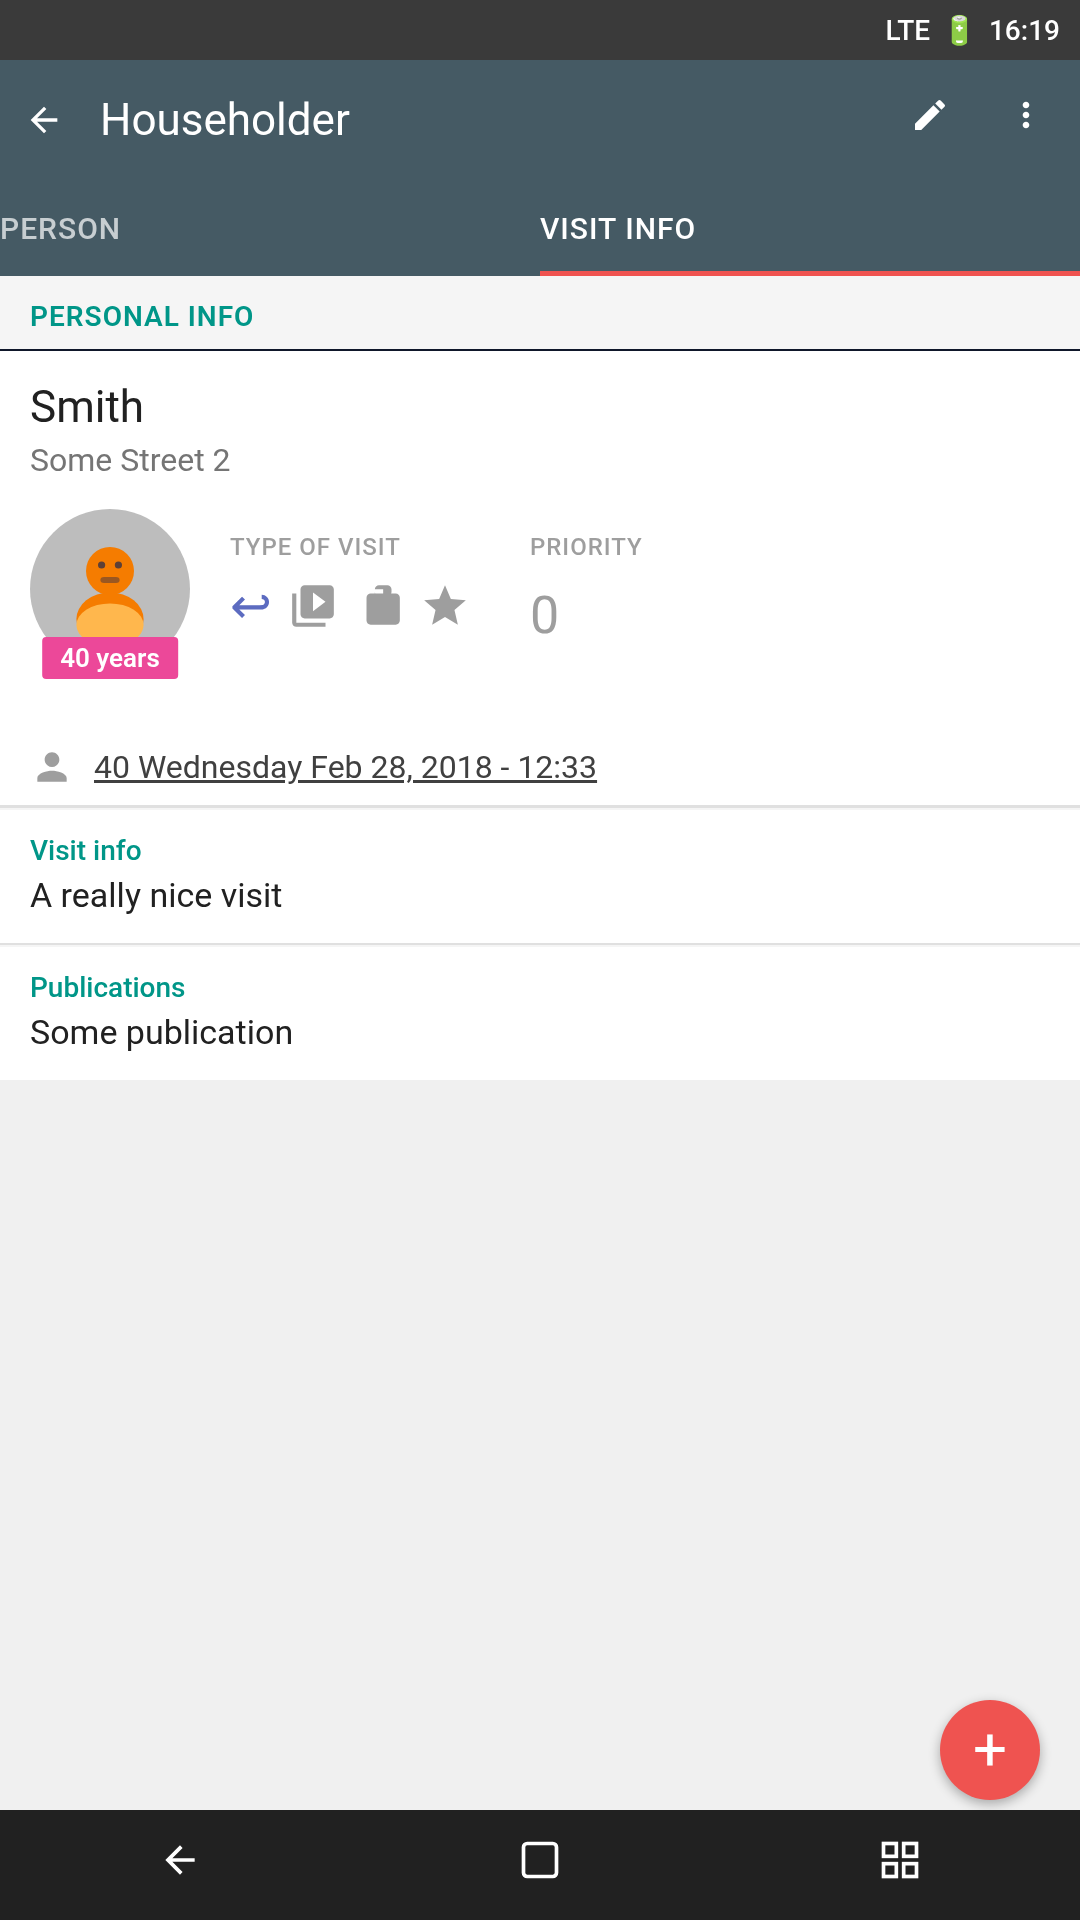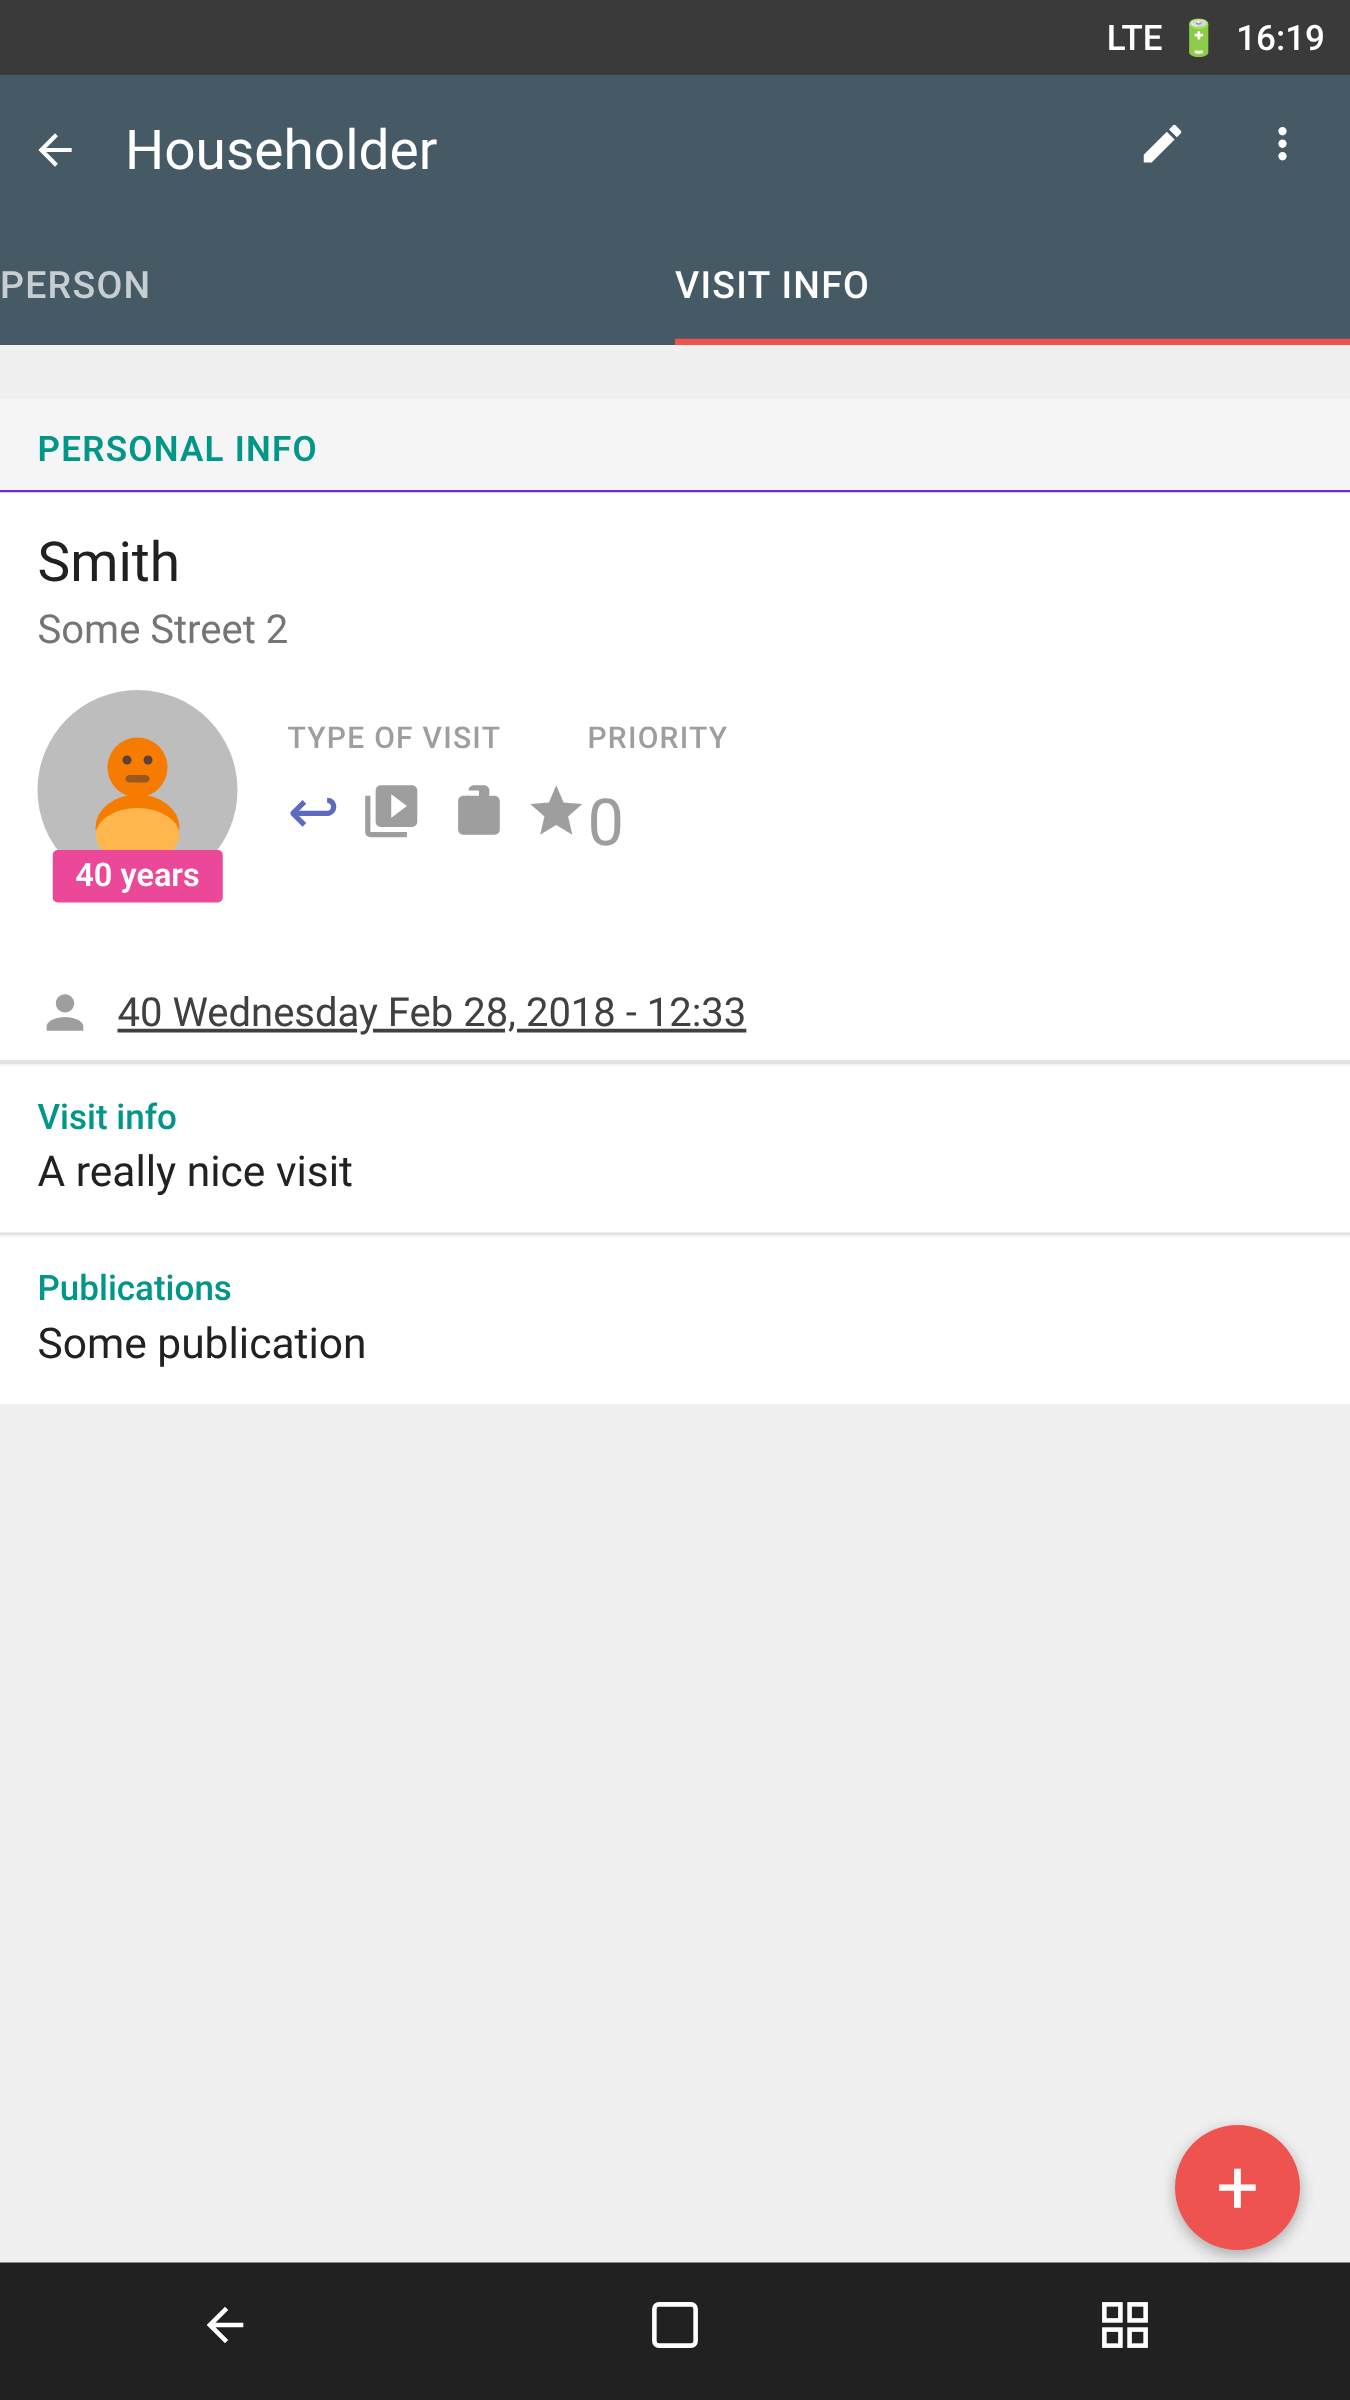--- a/index.html
+++ b/index.html
@@ -118,22 +118,21 @@
     
     .content {
       width: 100%;
       background: #f5f5f5;
       padding: 0;
     }
 
     .section-header {
       background: #f5f5f5;
       padding: 24px 30px 16px 30px;
-      border-bottom: 2px solid #6d28d9;
-      margin-top: 43px;
+      border-bottom: 2px solid #0f172a;
     }
 
     .section-header-text {
       color: #009688;
       font-size: 28px;
       font-weight: 600;
       letter-spacing: 1px;
       text-transform: uppercase;
     }
 
@@ -190,20 +189,21 @@
       font-size: 26px;
       font-weight: 600;
       padding: 6px 18px;
       border-radius: 4px;
       white-space: nowrap;
     }
 
     .visit-type-priority {
       flex: 1;
       display: flex;
+      gap: 60px;
       align-items: flex-start;
     }
 
     .type-section {
       display: flex;
       flex-direction: column;
       align-items: flex-start;
     }
 
     .type-label {

